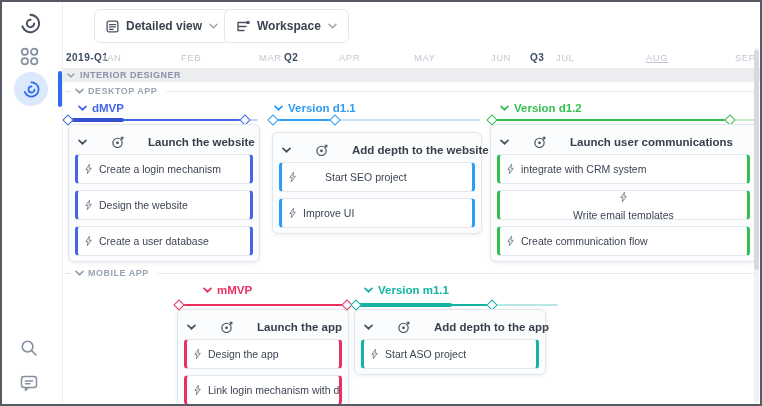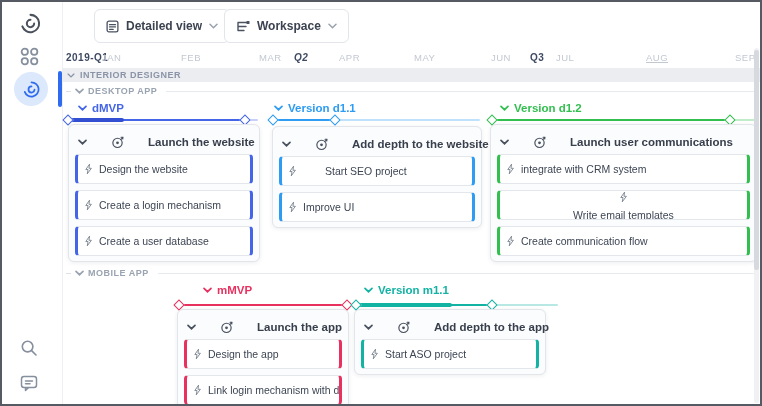--- a/index.html
+++ b/index.html
@@ -127,21 +127,21 @@
           <path d="M1 1.3 L4.5 4.7 L8 1.3"></path>
         </svg>
     </span>
   </div>
 
   <div class="timeline" id="timeline">
       <div class="tick quarter" style="left: 64px;">2019-Q1</div>
       <div class="tick month" style="left: 100px;">JAN</div>
       <div class="tick month" style="left: 179px;">FEB</div>
       <div class="tick month" style="left: 257px;">MAR</div>
-      <div class="tick quarter" style="left: 292px; font-style: italic;">Q2</div>
+      <div class="tick quarter" style="left: 282px;">Q2</div>
       <div class="tick month" style="left: 337px;">APR</div>
       <div class="tick month" style="left: 412px;">MAY</div>
       <div class="tick month" style="left: 489px;">JUN</div>
       <div class="tick quarter" style="left: 528px;">Q3</div>
       <div class="tick month" style="left: 554px;">JUL</div>
       <div class="tick month" style="left: 644px; text-decoration: underline;">AUG</div>
       <div class="tick month" style="left: 733px;">SEP</div>
     </div>
 
   <div class="band">
@@ -193,29 +193,29 @@
           </span>
           <span>Launch the website</span>
         </div>
         <div class="items">
           <div class="item" style="border-left-color: rgb(68, 101, 232); border-right-color: rgb(68, 101, 232);">
             <span class="bolt">
               <svg width="9" height="12" viewBox="0 0 10 12" fill="none" stroke="currentColor" stroke-width="1">
                 <path d="M6.2 0.6 L2 6.6 h2.5 L3.6 11.4 L8.2 5.2 H5.5 Z"></path>
               </svg>
             </span>
+            <span>Create a login mechanism</span>
+          </div>
+          <div class="item" style="border-left-color: rgb(68, 101, 232); border-right-color: rgb(68, 101, 232);">
+            <span class="bolt">
+              <svg width="9" height="12" viewBox="0 0 10 12" fill="none" stroke="currentColor" stroke-width="1">
+                <path d="M6.2 0.6 L2 6.6 h2.5 L3.6 11.4 L8.2 5.2 H5.5 Z"></path>
+              </svg>
+            </span>
             <span>Design the website</span>
-          </div>
-          <div class="item" style="border-left-color: rgb(68, 101, 232); border-right-color: rgb(68, 101, 232);">
-            <span class="bolt">
-              <svg width="9" height="12" viewBox="0 0 10 12" fill="none" stroke="currentColor" stroke-width="1">
-                <path d="M6.2 0.6 L2 6.6 h2.5 L3.6 11.4 L8.2 5.2 H5.5 Z"></path>
-              </svg>
-            </span>
-            <span>Create a login mechanism</span>
           </div>
           <div class="item" style="border-left-color: rgb(68, 101, 232); border-right-color: rgb(68, 101, 232);">
             <span class="bolt">
               <svg width="9" height="12" viewBox="0 0 10 12" fill="none" stroke="currentColor" stroke-width="1">
                 <path d="M6.2 0.6 L2 6.6 h2.5 L3.6 11.4 L8.2 5.2 H5.5 Z"></path>
               </svg>
             </span>
             <span>Create a user database</span>
           </div>
         </div>
@@ -225,21 +225,21 @@
           <svg width="9" height="6" viewBox="0 0 9 6" fill="none" stroke="#2d9cf2" stroke-width="1.7" stroke-linecap="round">
             <path d="M1 1.3 L4.5 4.7 L8 1.3"></path>
           </svg>
         </span>
         <span>Version d1.1</span>
       </div>
       <div class="rl-line" style="left: 271px; width: 62px; top: 117px; background: rgb(45, 156, 242);"></div>
       <div class="rl-tail" style="left: 333px; width: 145px; top: 117px; background: rgb(45, 156, 242);"></div>
       <div class="rl-diamond" style="left: 267px; top: 113.5px; border-color: rgb(45, 156, 242);"></div>
       <div class="rl-diamond" style="left: 329px; top: 113.5px; border-color: rgb(45, 156, 242);"></div>
-      <div class="card" style="left: 270px; top: 124px; width: 210px;">
+      <div class="card" style="left: 270px; top: 130px; width: 210px;">
         <div class="card-header">
           <span class="chev">
             <svg width="9" height="6" viewBox="0 0 9 6" fill="none" stroke="#4a5260" stroke-width="1.7" stroke-linecap="round">
               <path d="M1 1.3 L4.5 4.7 L8 1.3"></path>
             </svg>
           </span>
           <span class="target">
             <svg width="13" height="13" viewBox="0 0 14 14" fill="none" stroke="currentColor">
               <circle cx="7" cy="7.4" r="5" stroke-width="1.3"></circle>
               <circle cx="7" cy="7.4" r="1.5" fill="currentColor" stroke="none"></circle>

